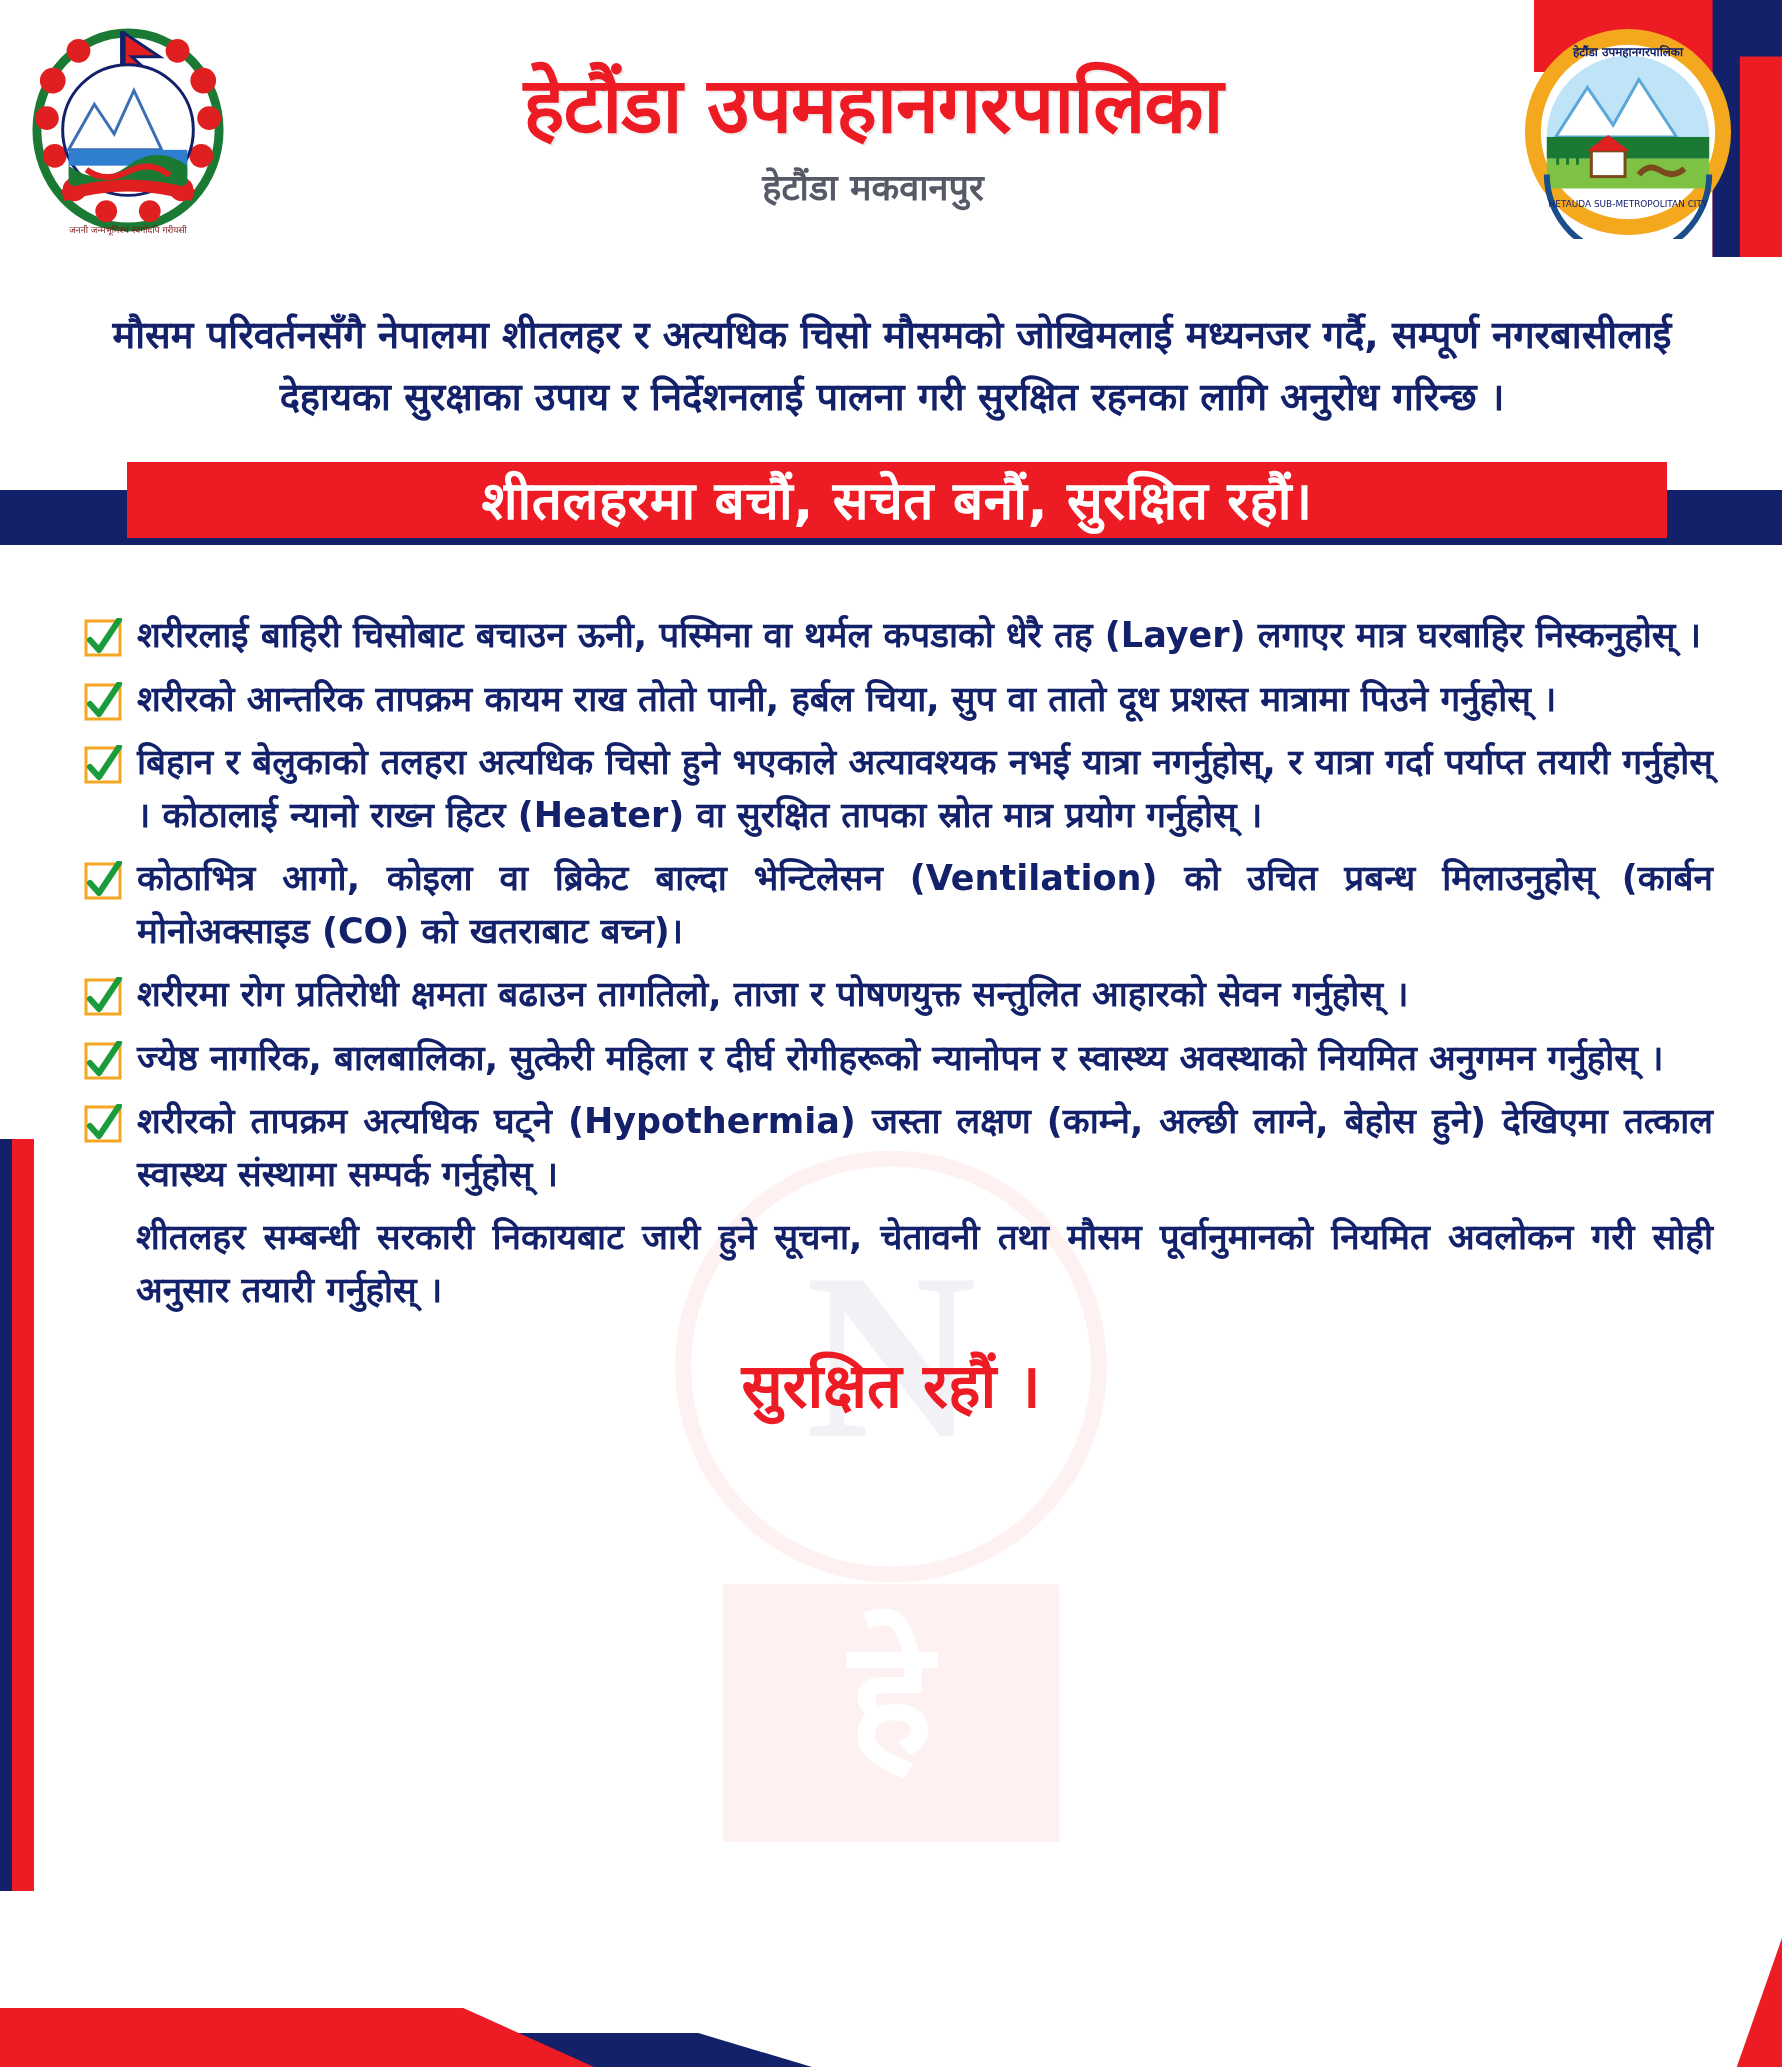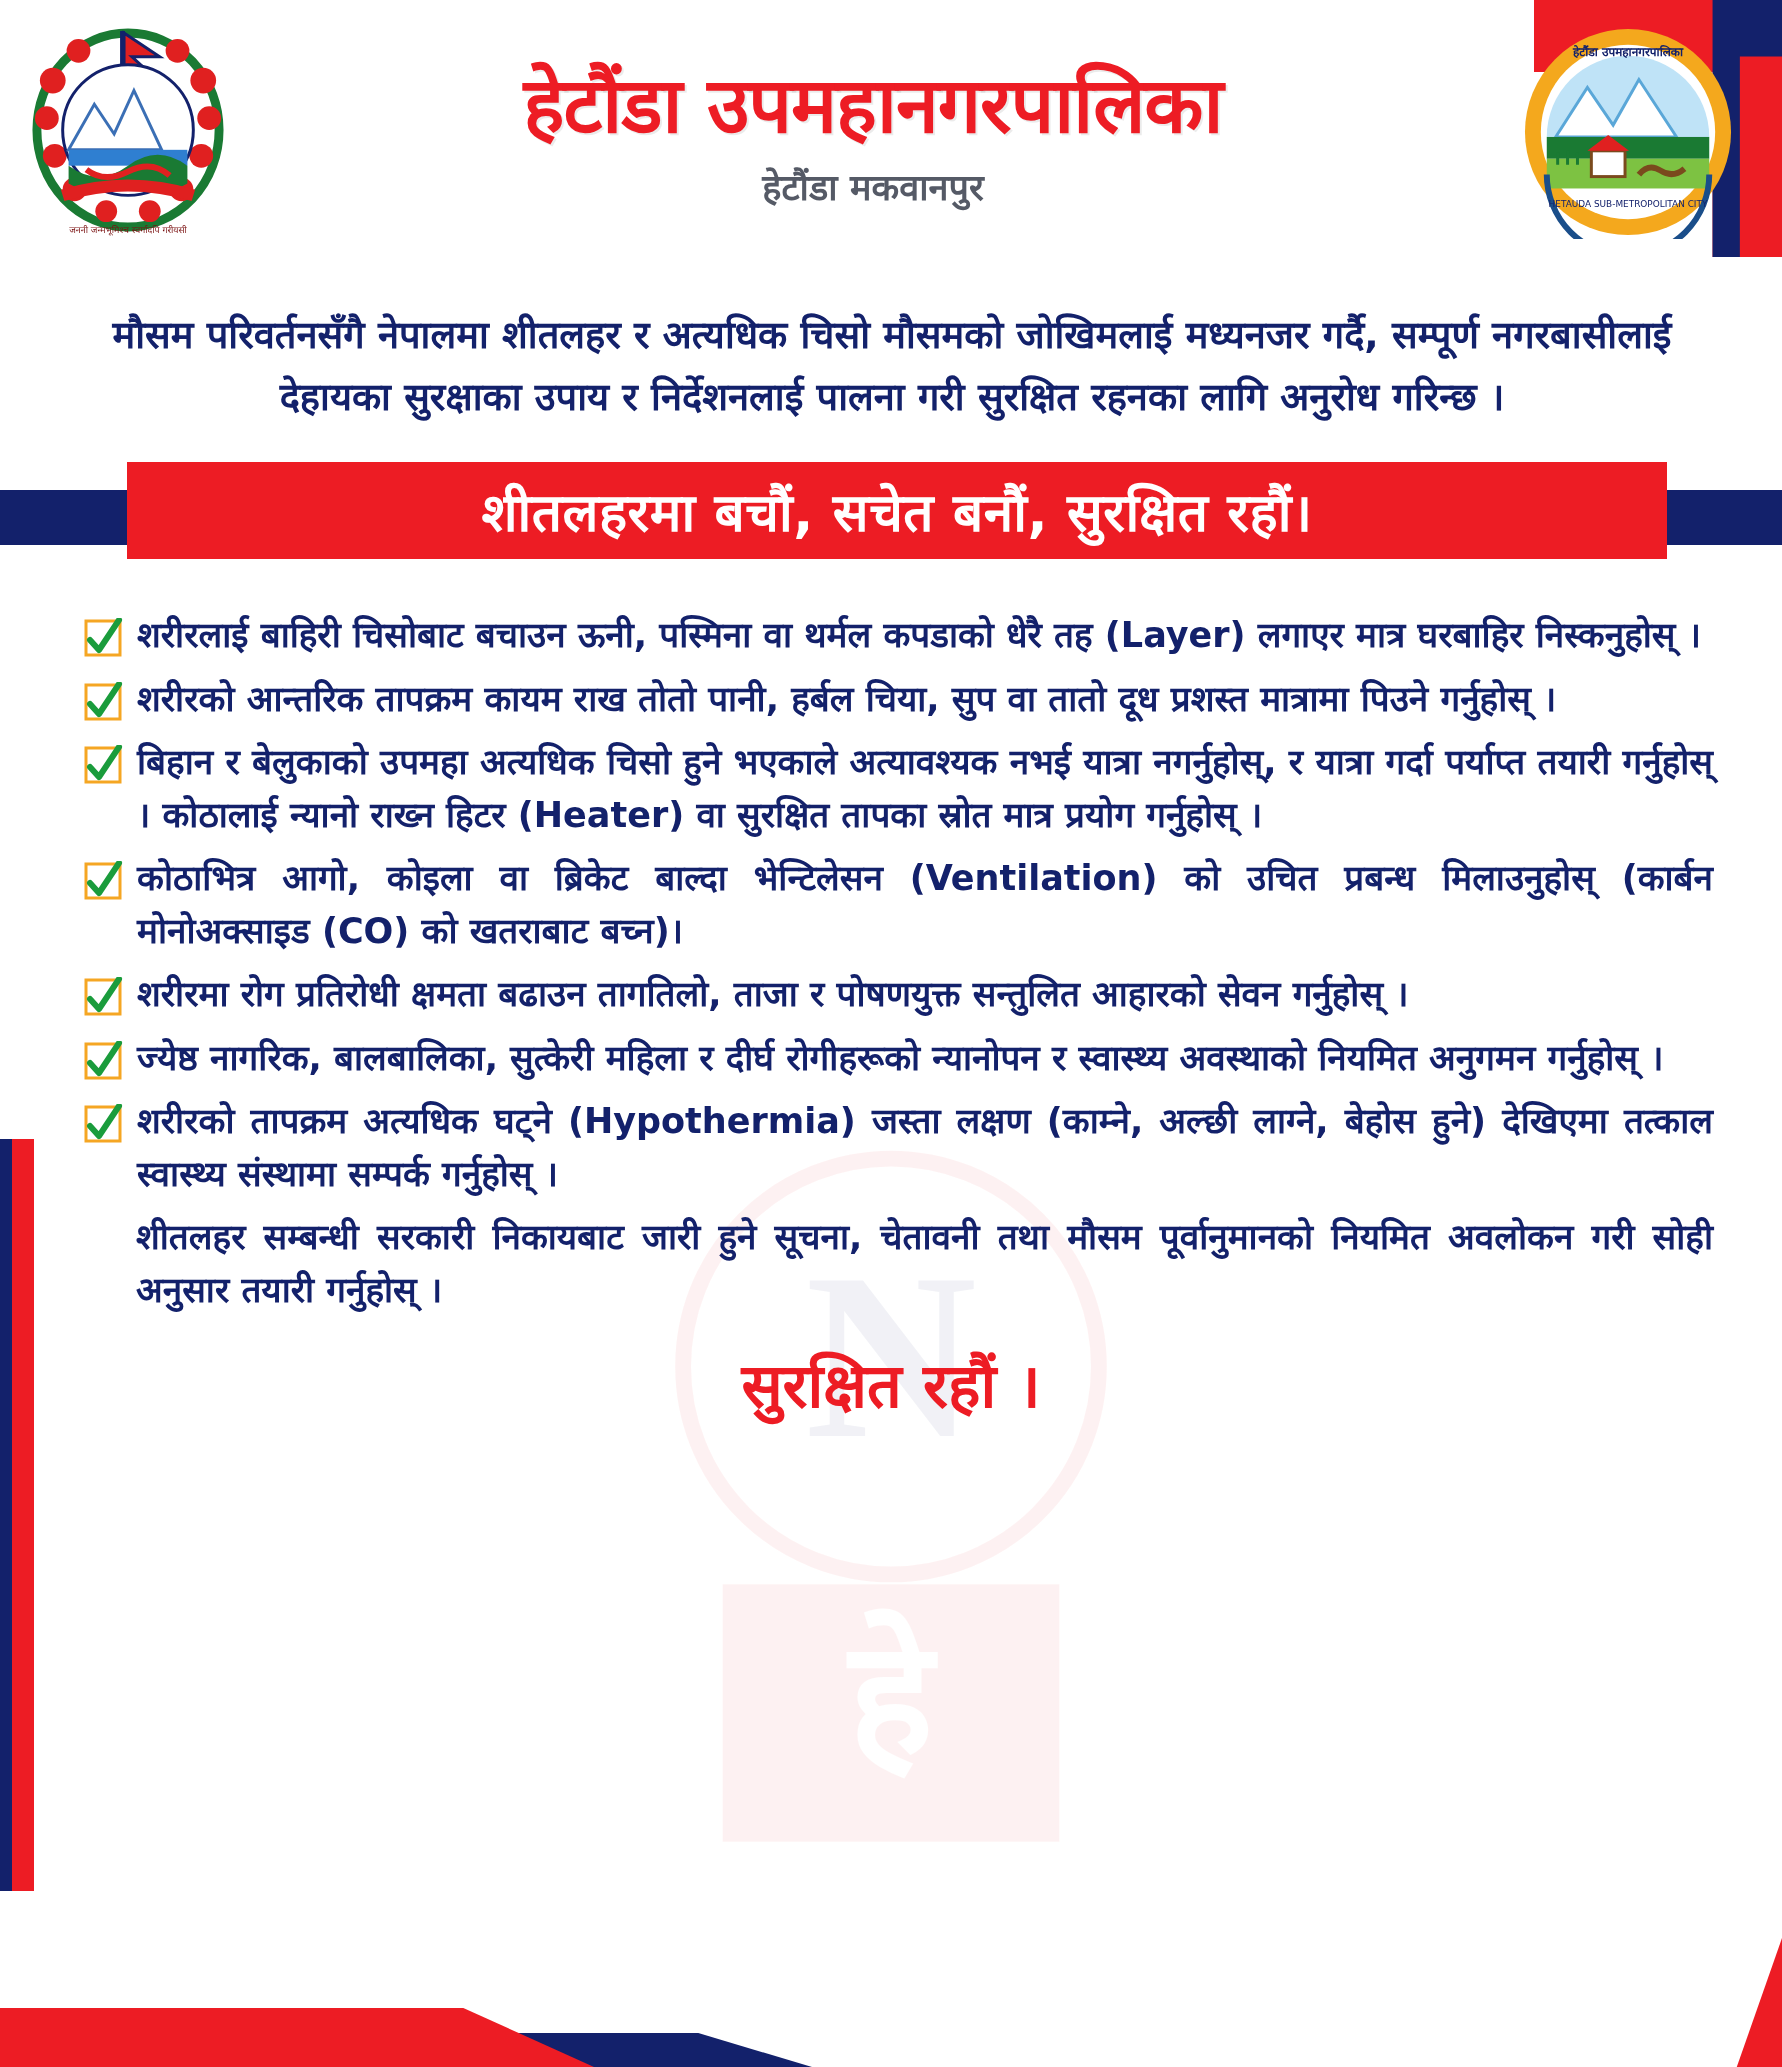--- a/index.html
+++ b/index.html
@@ -159,24 +159,24 @@
     position: absolute;
     left: 0; right: 0;
     top: 28px;
     height: 55px;
     background: #13216b;
   }
   .banner-red {
     position: absolute;
     left: 127px; right: 115px;
     top: 0;
-    height: 97px;
+    height: 76px;
     background: #ed1c24;
     display: flex;
-    align-items: center;
+    align-items: flex-start;
     justify-content: center;
   }
   .banner-red span {
     color: #ffffff;
     font-size: 53px;
     font-weight: bold;
     letter-spacing: 0.5px;
   }
 
   
@@ -330,21 +330,21 @@
         <path d="M7 22 L16 32 L36 2" fill="none" stroke="#1a9c3c" stroke-width="6" stroke-linecap="round" stroke-linejoin="round"></path>
       </svg>
       <div class="item-text">शरीरको आन्तरिक तापक्रम कायम राख ताेतो पानी, हर्बल चिया, सुप वा तातो दूध प्रशस्त मात्रामा पिउने गर्नुहोस् ।</div>
     </div>
 
     <div class="item">
       <svg class="check" viewBox="0 0 40 40">
         <rect x="3" y="3" width="34" height="34" fill="#ffffff" stroke="#f5a623" stroke-width="3"></rect>
         <path d="M7 22 L16 32 L36 2" fill="none" stroke="#1a9c3c" stroke-width="6" stroke-linecap="round" stroke-linejoin="round"></path>
       </svg>
-      <div class="item-text">बिहान र बेलुकाको उपमहा अत्यधिक चिसो हुने भएकाले अत्यावश्यक नभई यात्रा नगर्नुहोस्, र यात्रा गर्दा पर्याप्त तयारी गर्नुहोस् । कोठालाई न्यानो राख्न हिटर (Heater) वा सुरक्षित तापका स्रोत मात्र प्रयोग गर्नुहोस् ।</div>
+      <div class="item-text">बिहान र बेलुकाको तलहरा अत्यधिक चिसो हुने भएकाले अत्यावश्यक नभई यात्रा नगर्नुहोस्, र यात्रा गर्दा पर्याप्त तयारी गर्नुहोस् । कोठालाई न्यानो राख्न हिटर (Heater) वा सुरक्षित तापका स्रोत मात्र प्रयोग गर्नुहोस् ।</div>
     </div>
 
     <div class="item">
       <svg class="check" viewBox="0 0 40 40">
         <rect x="3" y="3" width="34" height="34" fill="#ffffff" stroke="#f5a623" stroke-width="3"></rect>
         <path d="M7 22 L16 32 L36 2" fill="none" stroke="#1a9c3c" stroke-width="6" stroke-linecap="round" stroke-linejoin="round"></path>
       </svg>
       <div class="item-text">कोठाभित्र आगो, कोइला वा ब्रिकेट बाल्दा भेन्टिलेसन (Ventilation) को उचित प्रबन्ध मिलाउनुहोस् (कार्बन मोनोअक्साइड (CO) को खतराबाट बच्न)।</div>
     </div>
 

